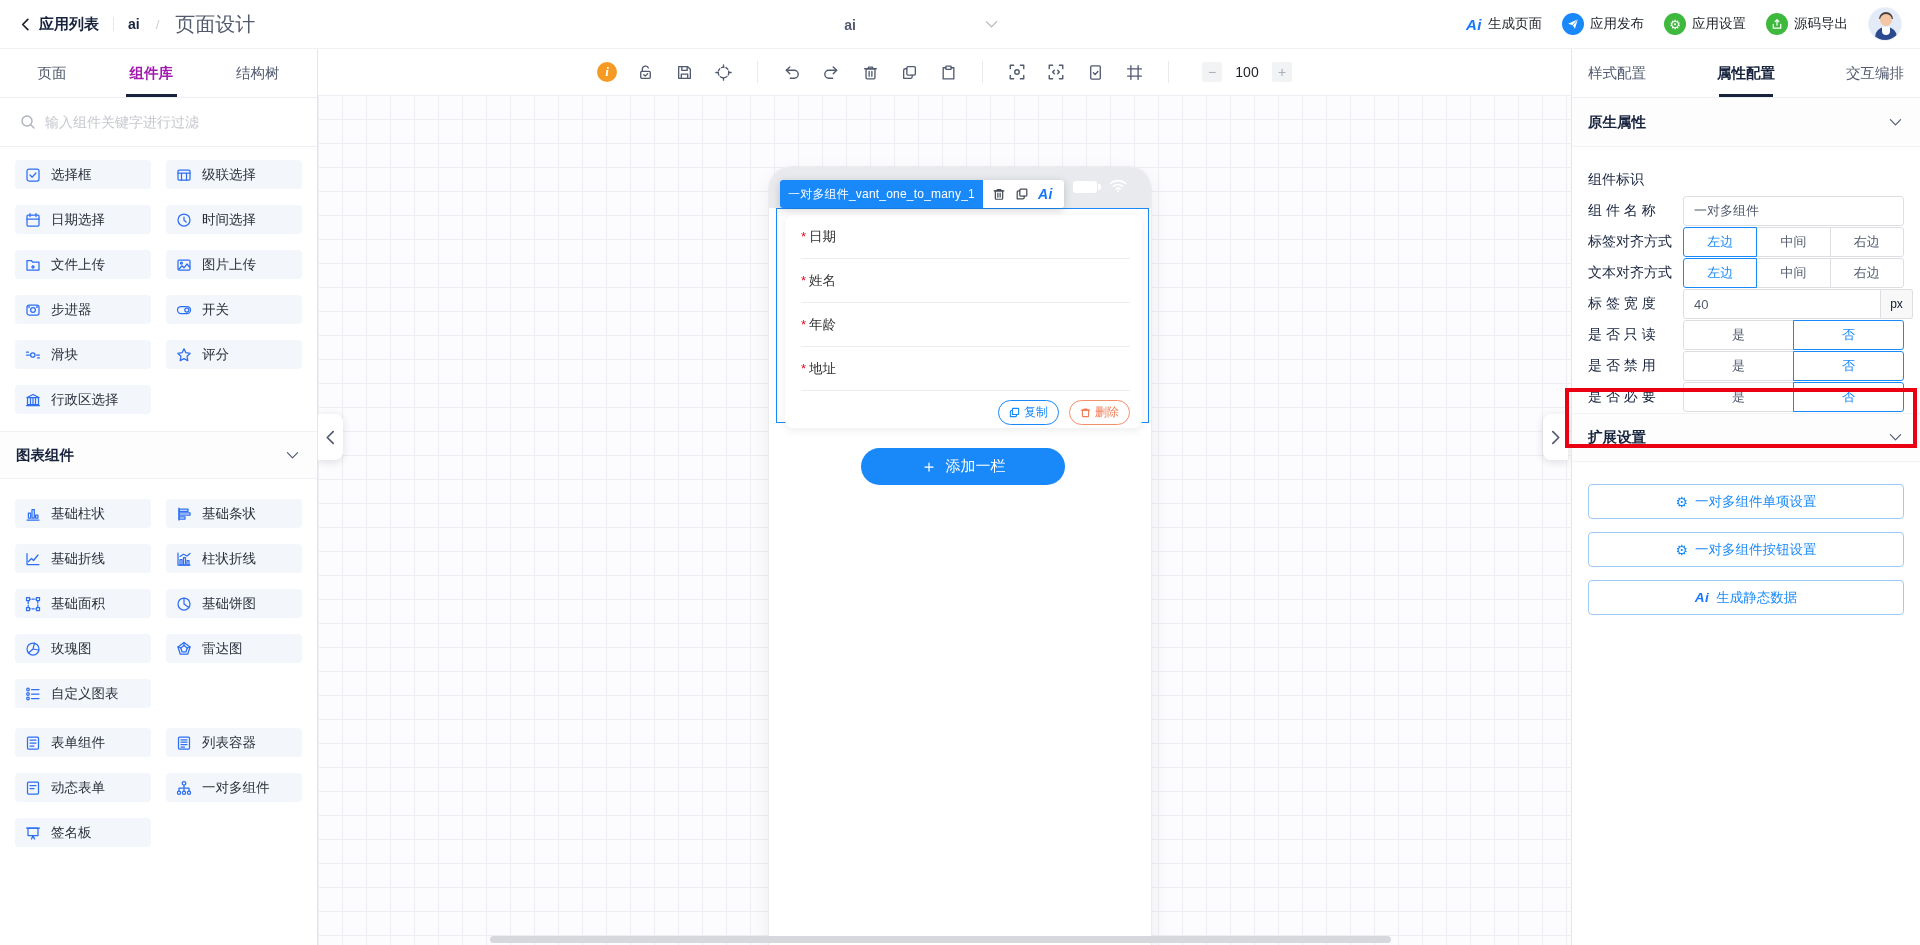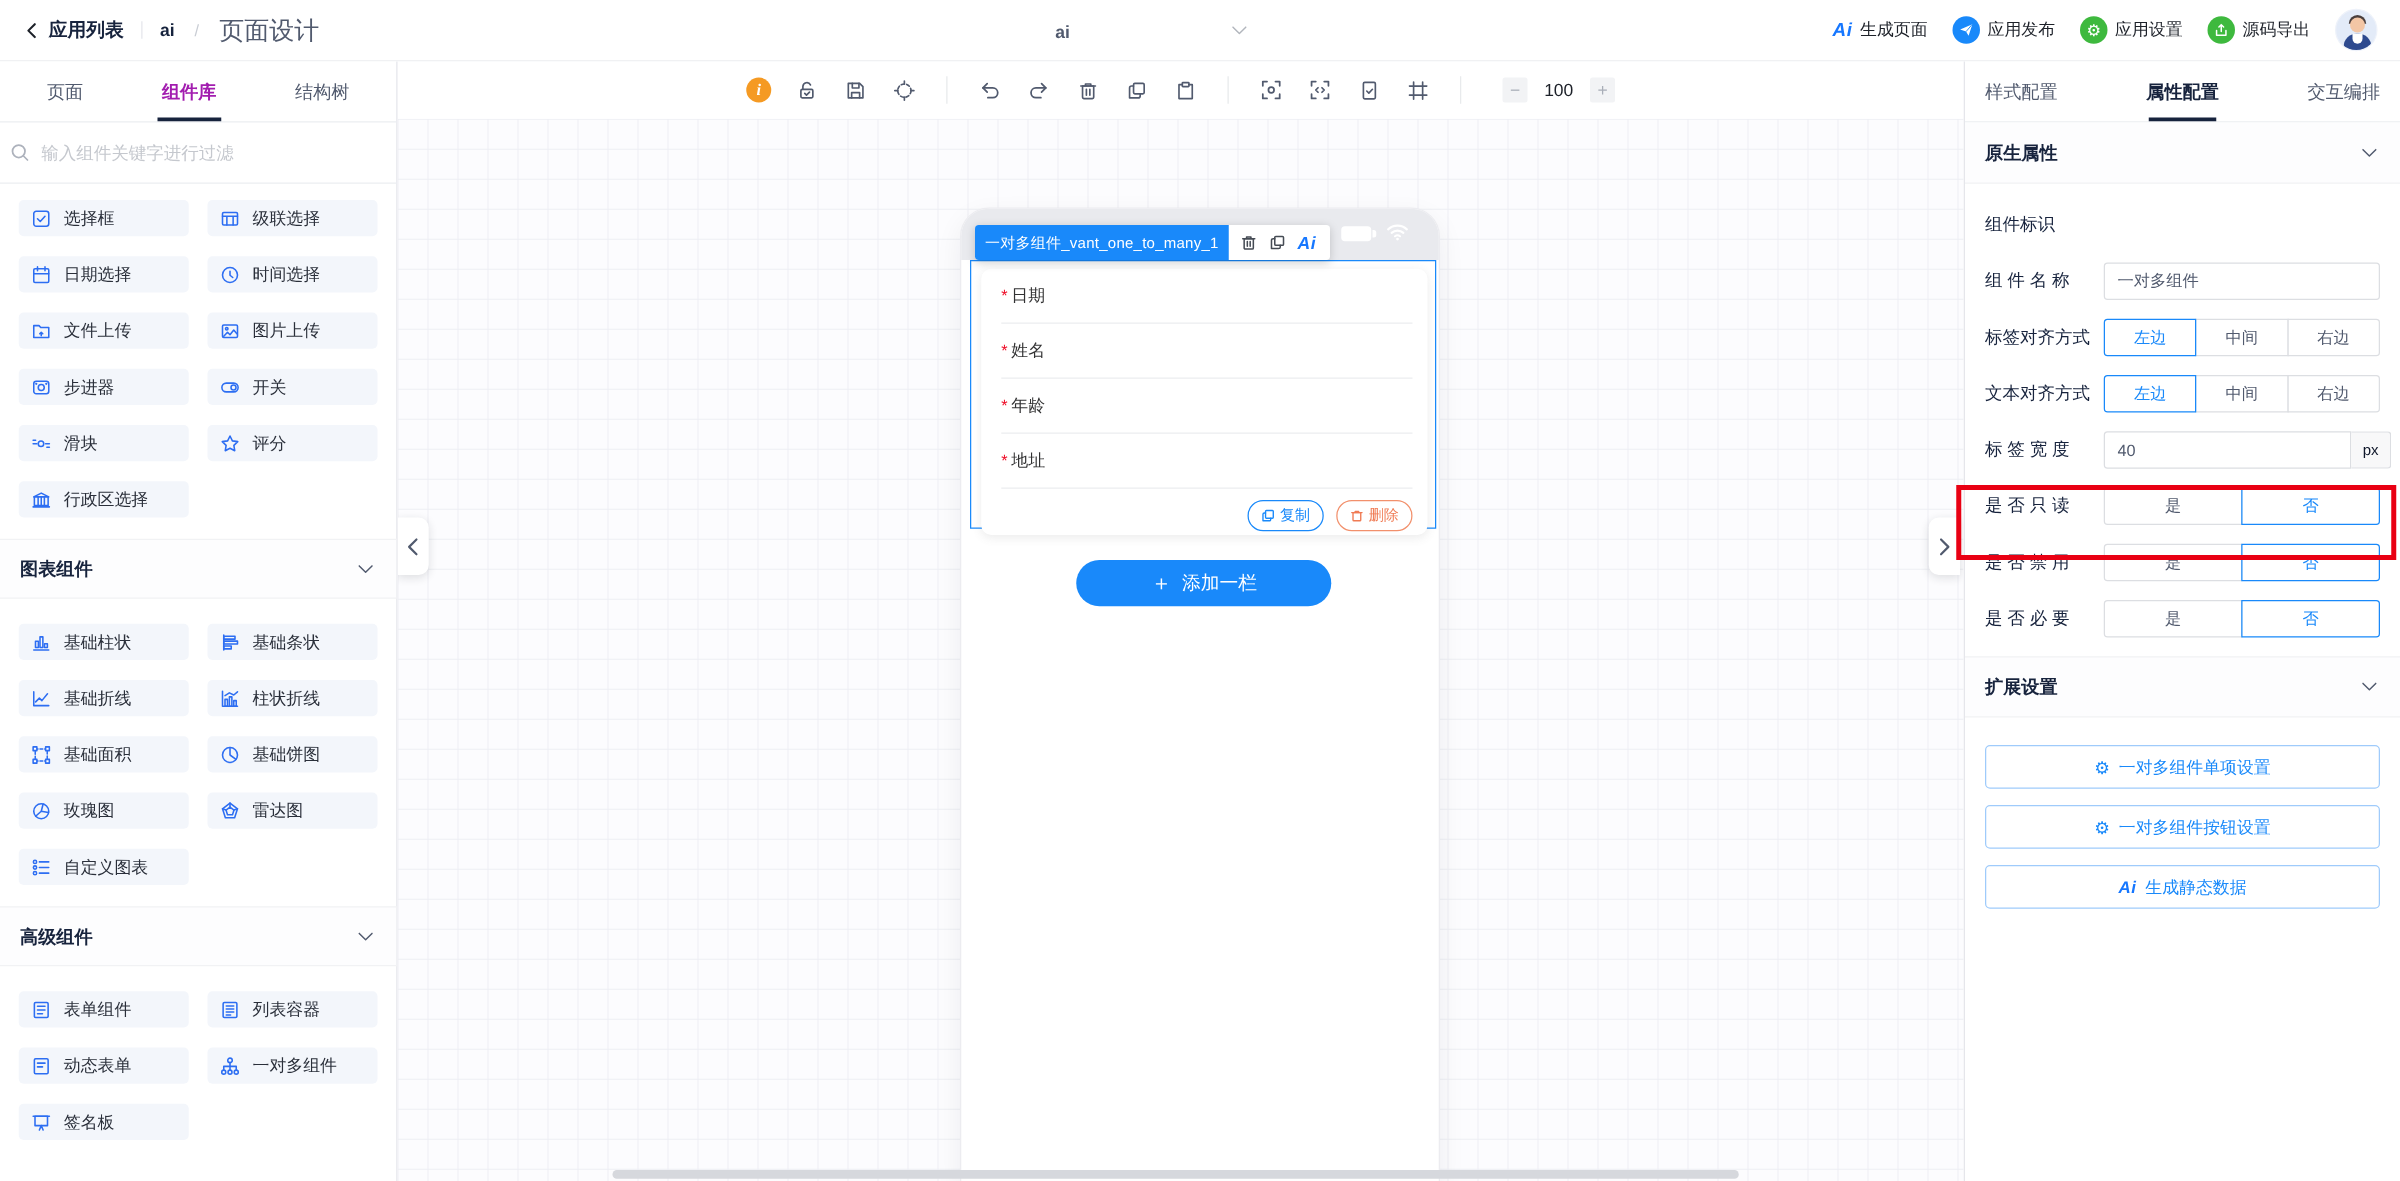--- a/index.html
+++ b/index.html
@@ -34,21 +34,21 @@
   .avatar .body { position:absolute; left:6px; top:19px; width:22px; height:14px; border-radius:10px 10px 0 0; background:#2e4a8f; }
   .avatar .shirt { position:absolute; left:13px; top:19px; width:8px; height:8px; background:#fff; border-radius:0 0 4px 4px; }
 
   
   .left-panel { position:absolute; left:0; top:49px; width:318px; height:896px; background:#fff;
     border-right:1px solid #e5e6eb; z-index:30; }
   .lp-tabs { height:49px; display:flex; align-items:center; justify-content:space-around; border-bottom:1px solid #eceef1; padding:0 6px; }
   .lp-tab { font-size:14.5px; color:#515a6e; height:100%; display:flex; align-items:center; position:relative; cursor:pointer; padding:0 4px; }
   .lp-tab.active { color:#a21caf; font-weight:700; }
   .lp-tab.active::after { content:""; position:absolute; left:0; right:0; bottom:0; height:3px; background:#17233d; }
-  .lp-search { height:49px; display:flex; align-items:center; gap:9px; padding:0 8px; border-bottom:1px solid #eceef1; color:#adb2bc; }
+  .lp-search { height:49px; display:flex; align-items:center; gap:9px; padding:0 20px; border-bottom:1px solid #eceef1; color:#adb2bc; }
   .lp-search input { border:none; outline:none; font-size:14px; color:#515a6e; flex:1;
     font-family:"Liberation Sans","DejaVu Sans",sans-serif; }
   .lp-search input::placeholder { color:#c5c8ce; }
   .lp-body { padding:13px 15px 0 15px; }
   .cgrid { display:grid; grid-template-columns:1fr 1fr; column-gap:15px; row-gap:16px; }
   .citem { height:29px; background:#f3f6fb; border-radius:4px; display:flex; align-items:center; gap:10px;
     padding:0 10px; cursor:pointer; }
   .citem .cicon { color:#2d6ef2; display:flex; }
   .citem .clabel { font-size:13.5px; color:#2a2f3a; white-space:nowrap; }
   .lp-section { margin:17px -15px 0 -15px; height:48px; border-top:1px solid #f1f2f4; border-bottom:1px solid #f1f2f4;
@@ -119,21 +119,21 @@
   .rp-tabs { height:49px; display:flex; align-items:center; justify-content:space-between; padding:0 16px;
     border-bottom:1px solid #eceef1; }
   .rp-tab { font-size:14.5px; color:#515a6e; height:100%; display:flex; align-items:center; position:relative; cursor:pointer; }
   .rp-tab.active { color:#17233d; font-weight:700; }
   .rp-tab.active::after { content:""; position:absolute; left:2px; right:2px; bottom:0; height:3px; background:#17233d; }
   .rp-section { height:49px; display:flex; align-items:center; justify-content:space-between; padding:0 18px 0 16px;
     border-bottom:1px solid #f1f2f4; background:#fdfdfe;gap:40px; }
   .rp-section .sec-title { font-size:14.5px; font-weight:700; color:#17233d; }
   .rp-section .sec-chev { color:#515a6e; }
   .rp-body { padding:18px 16px 0 16px; }
-  .prop-row { display:flex; align-items:center; margin-bottom:15px; height:30px; }
+  .prop-row { display:flex; align-items:center; margin-bottom:1px; height:30px; }
   .prop-label { font-size:14px; color:#17233d; width:95px; flex:none; white-space:nowrap; }
   .prop-ctrl { flex:1; display:flex; }
   .txt-input { flex:1; height:30px; border:1px solid #dcdee2; border-radius:3px; padding:0 10px; font-size:13px;
     color:#515a6e; outline:none; background:#fff; min-width:0; font-family:"Liberation Sans","DejaVu Sans",sans-serif; }
   .unit-wrap { flex:1; display:flex; }
   .unit-wrap .txt-input { border-radius:3px 0 0 3px; }
   .unit-box { width:32px; height:30px; background:#f8f8f9; border:1px solid #dcdee2; border-left:none;
     border-radius:0 3px 3px 0; display:flex; align-items:center; justify-content:center; font-size:12px; color:#0f172a; }
   .seg { flex:1; display:flex;align-items:flex-end; }
   .seg-btn { flex:1; height:30px; border:1px solid #dcdee2; background:#fff; color:#515a6e; font-size:13px;
@@ -434,28 +434,20 @@
                 <circle cx="3" cy="3.5" r="1.3"></circle>
                 <circle cx="3" cy="8" r="1.3"></circle>
                 <circle cx="3" cy="12.5" r="1.3"></circle>
               </svg>
             </span>
           <span class="clabel">自定义图表</span>
         </div>
       </div>
     </div>
 
-    <div class="lp-section">
-      <span class="sec-title">高级组件</span>
-      <span class="sec-chev">
-          <svg class="ic" width="13" height="9" viewBox="0 0 14 9">
-            <path d="M1.5 1.5 7 7l5.5-5.5"></path>
-          </svg>
-        </span>
-    </div>
     <div class="lp-sub">
       <div class="cgrid">
         <div class="citem">
           <span class="cicon">
               <svg class="ic" width="16" height="16" viewBox="0 0 16 16">
                 <rect x="2.5" y="2" width="11" height="12" rx="1"></rect>
                 <path d="M5 5h6M5 8h6M5 11h4"></path>
               </svg>
             </span>
           <span class="clabel">表单组件</span>

